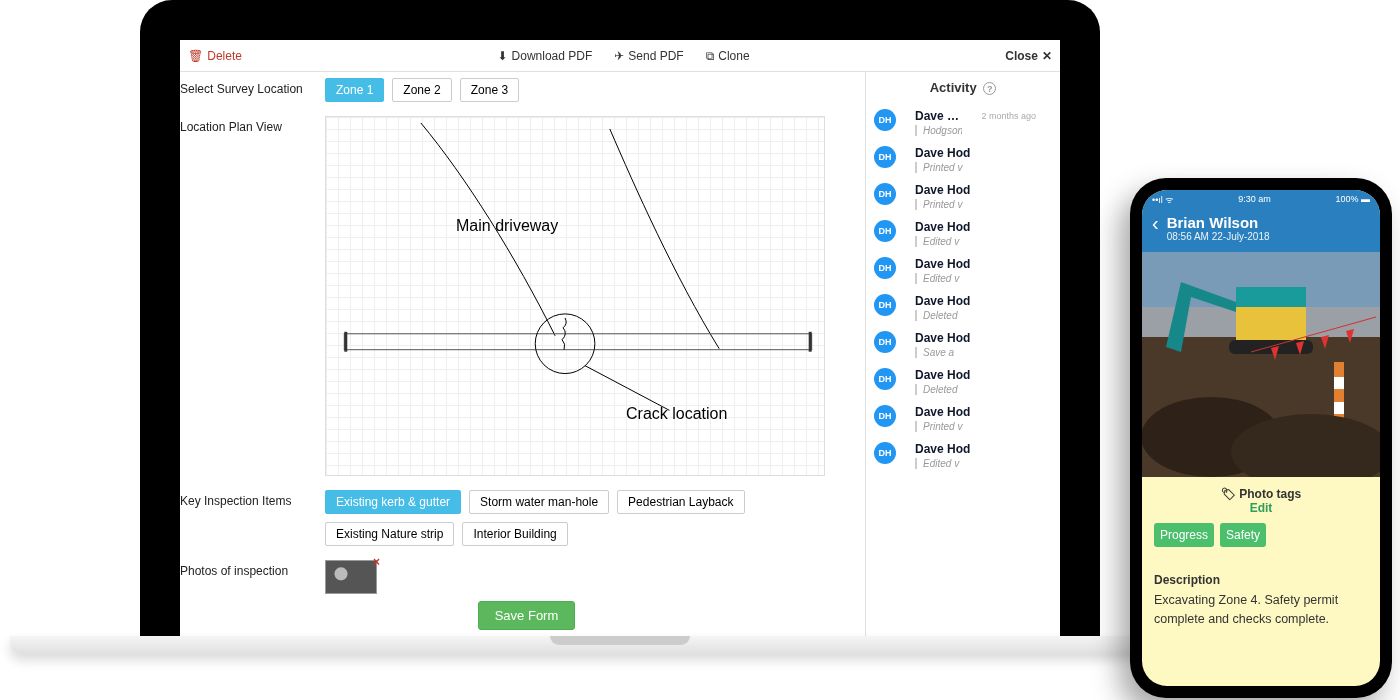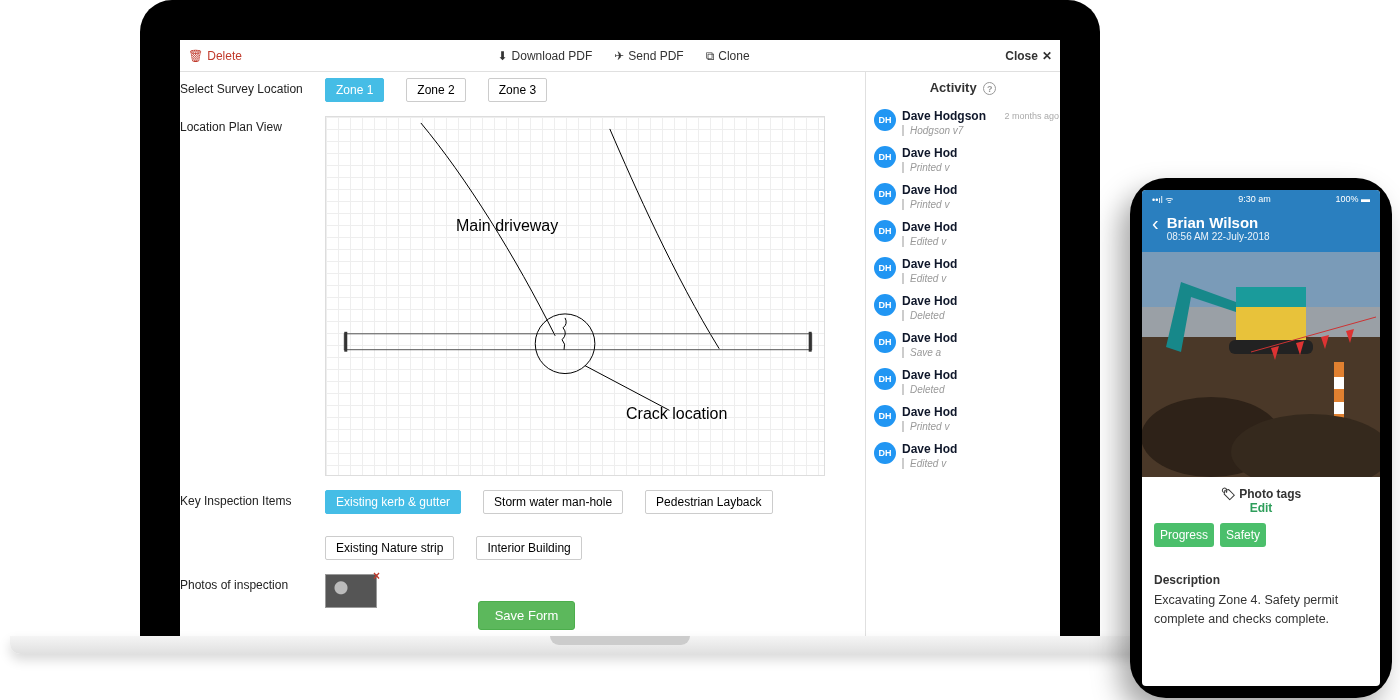--- a/index.html
+++ b/index.html
@@ -38,21 +38,21 @@
 
   .icon { display: inline-block; }
 
   
   .content {
     position: absolute; left: 0; top: 32px; right: 195px; bottom: 0;
     overflow: hidden; padding: 6px 0 0 0;
   }
   .row { display: flex; align-items: flex-start; margin-bottom: 14px; }
   .row-label { width: 145px; text-align: left; font-size: 12px; color: #222; padding-right: 16px; padding-top: 4px; }
-  .row-body { flex: 1; display: flex; flex-wrap: wrap; gap: 22px; }
+  .row-body { flex: 1; display: flex; flex-wrap: wrap; gap: 8px; }
 
   .pill {
     border: 1px solid #ccc; padding: 4px 10px; font-size: 12px; border-radius: 2px;
     background: #fff; cursor: pointer;
   }
   .pill.active { background: #45bde6; border-color: #45bde6; color: #fff; }
 
   .plan-row .row-body { display: block; }
   .plan-grid {
     width: 500px; height: 360px; border: 1px solid #ddd; position: relative;
@@ -71,34 +71,34 @@
   .save-bar { position: absolute; left: 8px; right: 195px; bottom: 10px; text-align: center; }
   .save-btn { background: #5cb85c; color: #fff; border: 1px solid #4cae4c; padding: 6px 16px; font-size: 13px; border-radius: 3px; cursor: pointer; }
 
   
   .activity {
     position: absolute; right: 0; top: 32px; width: 195px; bottom: 0;
     border-left: 1px solid #e0e0e0; background: #fff; overflow: hidden;
   }
   .activity-header { text-align: center; font-size: 13px; font-weight: 600; padding: 8px 0; color: #333; }
   .activity-header .q { display:inline-block; width:13px; height:13px; border:1px solid #999; border-radius:50%; font-size:9px; line-height:12px; color:#999; margin-left:3px; }
-  .activity-item { display: flex; padding: 6px 1px 4px 8px; gap: 6px; }
+  .activity-item { display: flex; padding: 6px 24px 4px 8px; gap: 19px; }
   .avatar { width: 22px; height: 22px; border-radius: 50%; background: #2196f3; color: #fff; font-size: 9px; font-weight: 700; display: flex; align-items: center; justify-content: center; flex: 0 0 22px; }
   .activity-body { flex: 1; min-width: 0; }
   .activity-name { font-size: 12px; font-weight: 600; color: #0f172a; white-space: nowrap; overflow: hidden; text-overflow: ellipsis; }
   .activity-action { font-size: 10px; color: #999; font-style: italic; border-left: 2px solid #ccc; padding-left: 6px; margin-top: 2px; white-space: nowrap; overflow: hidden; }
   .activity-time { font-size: 9px; color: #aaa; flex: 0 0 auto; padding-top: 2px; }
 
   
   .phone {
     position: absolute; right: 8px; top: 178px; width: 262px; height: 520px;
     background: #000; border-radius: 36px; padding: 12px;
     box-shadow: -10px 14px 28px rgba(0,0,0,0.35);
   }
-  .phone-screen { width: 100%; height: 100%; background: #ffffff; border-radius: 4px; overflow: hidden; position: relative; }
+  .phone-screen { width: 100%; height: 100%; background: #fef9c3; border-radius: 25px; overflow: hidden; position: relative; }
   .phone-statusbar { height: 18px; background: #2a7fbf; color: #fff; font-size: 9px; display: flex; align-items: center; padding: 0 10px; justify-content: space-between; }
   .phone-header { background: #2a7fbf; color: #fff; padding: 6px 10px 10px 10px; display: flex; align-items: flex-start; gap: 8px; }
   .phone-back { font-size: 20px; line-height: 18px; cursor: pointer; }
   .phone-title { font-size: 15px; font-weight: 700; }
   .phone-sub { font-size: 10px; opacity: .9; }
   .phone-photo { height: 225px; background: #6b7a5a; position: relative; overflow: hidden; }
   .phone-photo svg { width: 100%; height: 100%; display: block; }
   .phone-section { padding: 10px 12px; }
   .phone-tags-head { display: flex; justify-content: space-between; align-items: center; font-size: 12px; font-weight: 700; color: #333; flex-direction: column; }
   .phone-tags-head .edit { color: #2e9e5b; font-weight: 600; cursor: pointer; }

